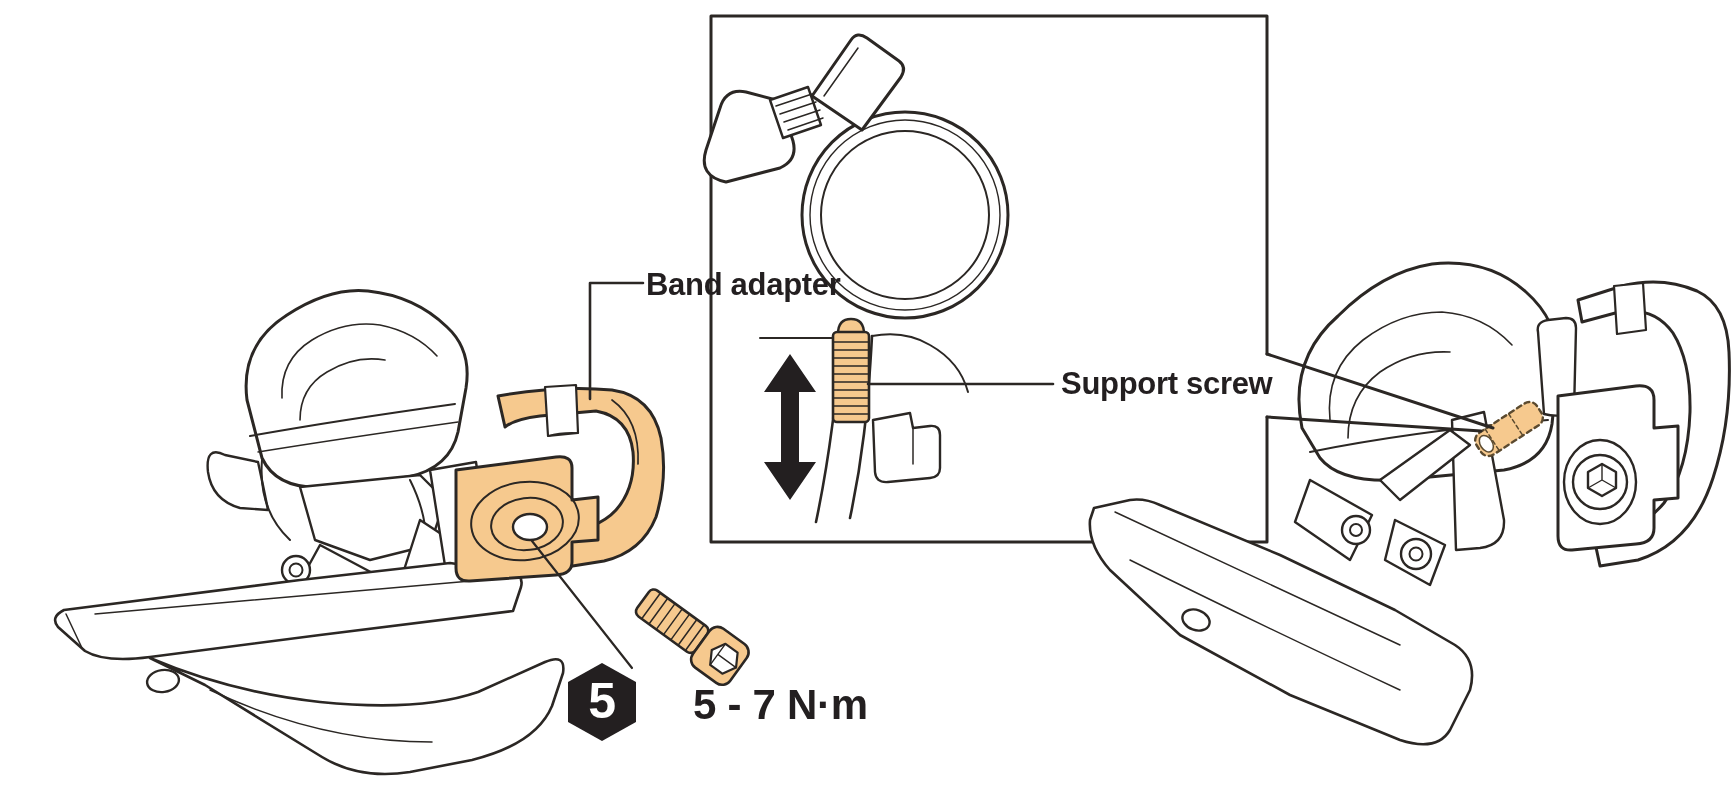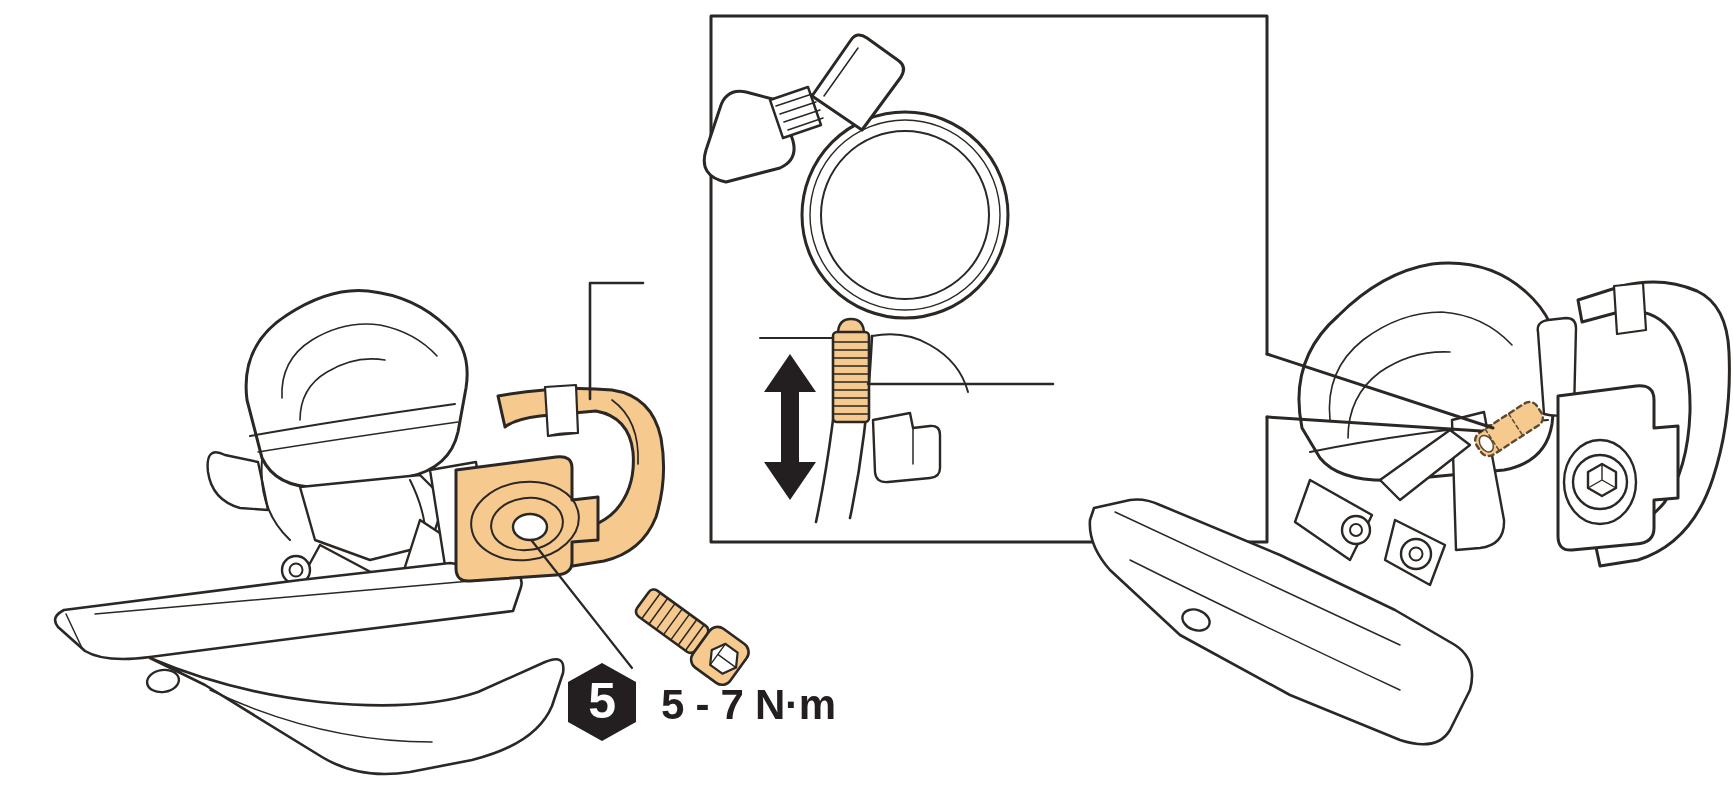--- a/index.html
+++ b/index.html
@@ -2,21 +2,21 @@
 <html><head>
 <meta charset="utf-8">
 <style>
   html,body{margin:0;padding:0;background:#fff;}
   .canvas{position:relative;width:1733px;height:805px;background:#fff;overflow:hidden;
           font-family:"Liberation Sans",sans-serif;}
   .canvas svg{position:absolute;left:0;top:0;}
   .lbl{position:absolute;color:#231f20;font-weight:bold;letter-spacing:-0.3px;white-space:nowrap;}
   .lbl-band{left:646px;top:267px;font-size:31px;}
   .lbl-support{left:1061px;top:366px;font-size:31px;}
-  .lbl-torque{left:661px;top:681px;font-size:42px;}
+  .lbl-torque{left:693px;top:681px;font-size:42px;}
   .lbl-fixing{left:557px;top:746px;font-size:31px;}
   .badge5{left:568px;top:670px;width:68px;height:64px;text-align:center;
           font-size:50px;line-height:62px;color:#ffffff;}
 </style>
 </head>
 <body>
 
 <div class="canvas">
 
 <svg width="1733" height="805" viewBox="0 0 1733 805" fill="none" stroke-linejoin="round" stroke-linecap="round">
@@ -152,16 +152,18 @@
       <path d="M-20,-13 L-20,13 M8,-13 L8,13" stroke="#5b4a2f" stroke-width="1.5" stroke-dasharray="4,3"></path>
       <ellipse cx="-27" cy="0" rx="6" ry="9" fill="#ffffff" stroke="#5b4a2f" stroke-width="1.5"></ellipse>
     </g>
   </g>
 
   <g stroke="#2b2724">
     <path d="M1267,354 L1493,428 M1267,417 L1481,431" stroke-width="3"></path>
   </g>
 </svg>
 
+<div class="lbl lbl-band">Band adapter</div>
+<div class="lbl lbl-support">Support screw</div>
 <div class="lbl badge5">5</div>
 <div class="lbl lbl-torque">5 - 7 N·m</div>
 
 </div>
 
 </body></html>

